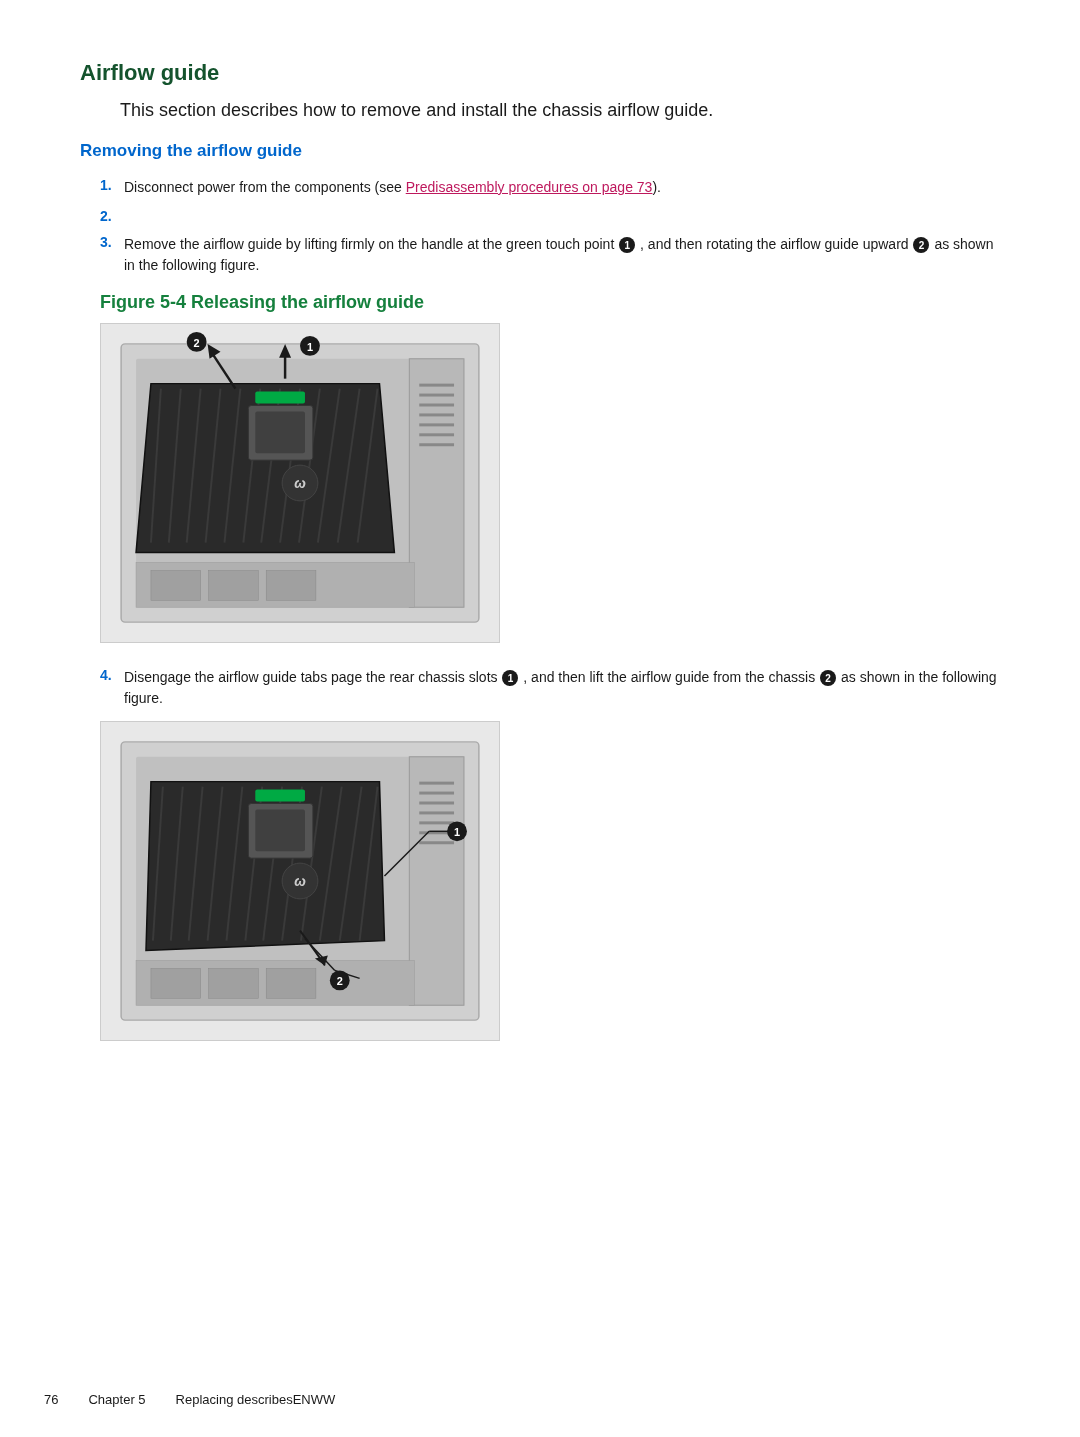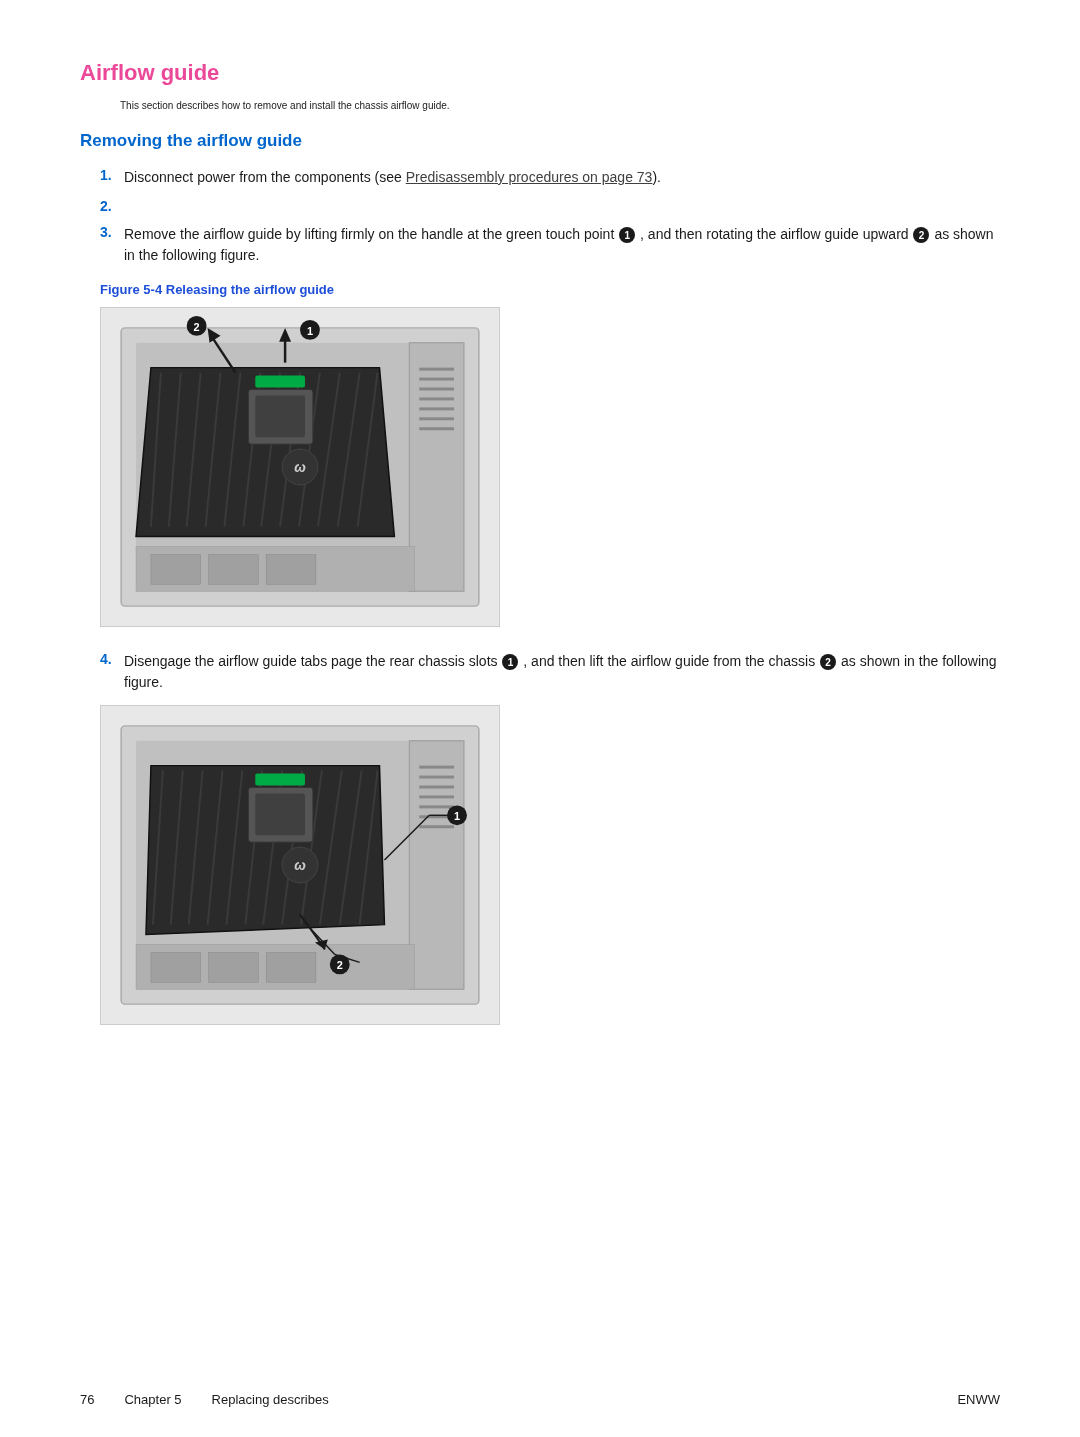--- a/index.html
+++ b/index.html
@@ -12,27 +12,27 @@
       min-height: 1437px;
       position: relative;
     }
     .page {
       padding: 60px 80px 60px 80px;
       max-width: 1080px;
     }
     h1.section-title {
       font-size: 22px;
       font-weight: bold;
-      color: #ec4899;
+      color: #14532d;
       margin-bottom: 14px;
     }
     .intro-text {
       margin-left: 40px;
       margin-bottom: 20px;
-      font-size: 10px;
+      font-size: 18px;
       color: #1a1a1a;
     }
     h2.subsection-title {
       font-size: 17px;
       font-weight: bold;
       color: #0066cc;
       margin-bottom: 16px;
     }
     .steps {
       list-style: none;
@@ -49,42 +49,42 @@
       color: #0066cc;
       min-width: 24px;
       font-size: 14px;
     }
     .step-text {
       font-size: 14px;
       color: #1a1a1a;
       line-height: 1.5;
     }
     .step-text a {
-      color: #404040;
+      color: #be185d;
       text-decoration: underline;
       text-align: right;
     }
     .circle-num {
       display: inline-flex;
       align-items: center;
       justify-content: center;
       width: 16px;
       height: 16px;
       border-radius: 50%;
       background: #1a1a1a;
       color: #ffffff;
       font-size: 10px;
       font-weight: bold;
       vertical-align: middle;
       margin: 0 1px;
     }
     .figure-label {
-      color: #1d4ed8;
-      font-weight: bold;
-      font-size: 13px;
+      color: #15803d;
+      font-weight: bold;
+      font-size: 18px;
       margin-bottom: 8px;
       margin-left: 20px;
     }
     .figure-container {
       margin: 10px 0 24px 20px;
       display: flex;
       justify-content: flex-start;
     }
     .figure-img {
       width: 400px;
@@ -97,22 +97,21 @@
     .figure-img svg {
       width: 100%;
       height: 100%;
     }
     .footer {
       position: absolute;
       bottom: 30px;
       left: 0;
       right: 0;
       display: flex;
-      justify-content: space-between;
-      padding: 0 80px;
+      padding: 0 44px;
       font-size: 13px;
       color: #1a1a1a;
       border-top: none;
     }
     .footer-left {
       display: flex;
       gap: 30px;
     }
   </style>
 </head>

